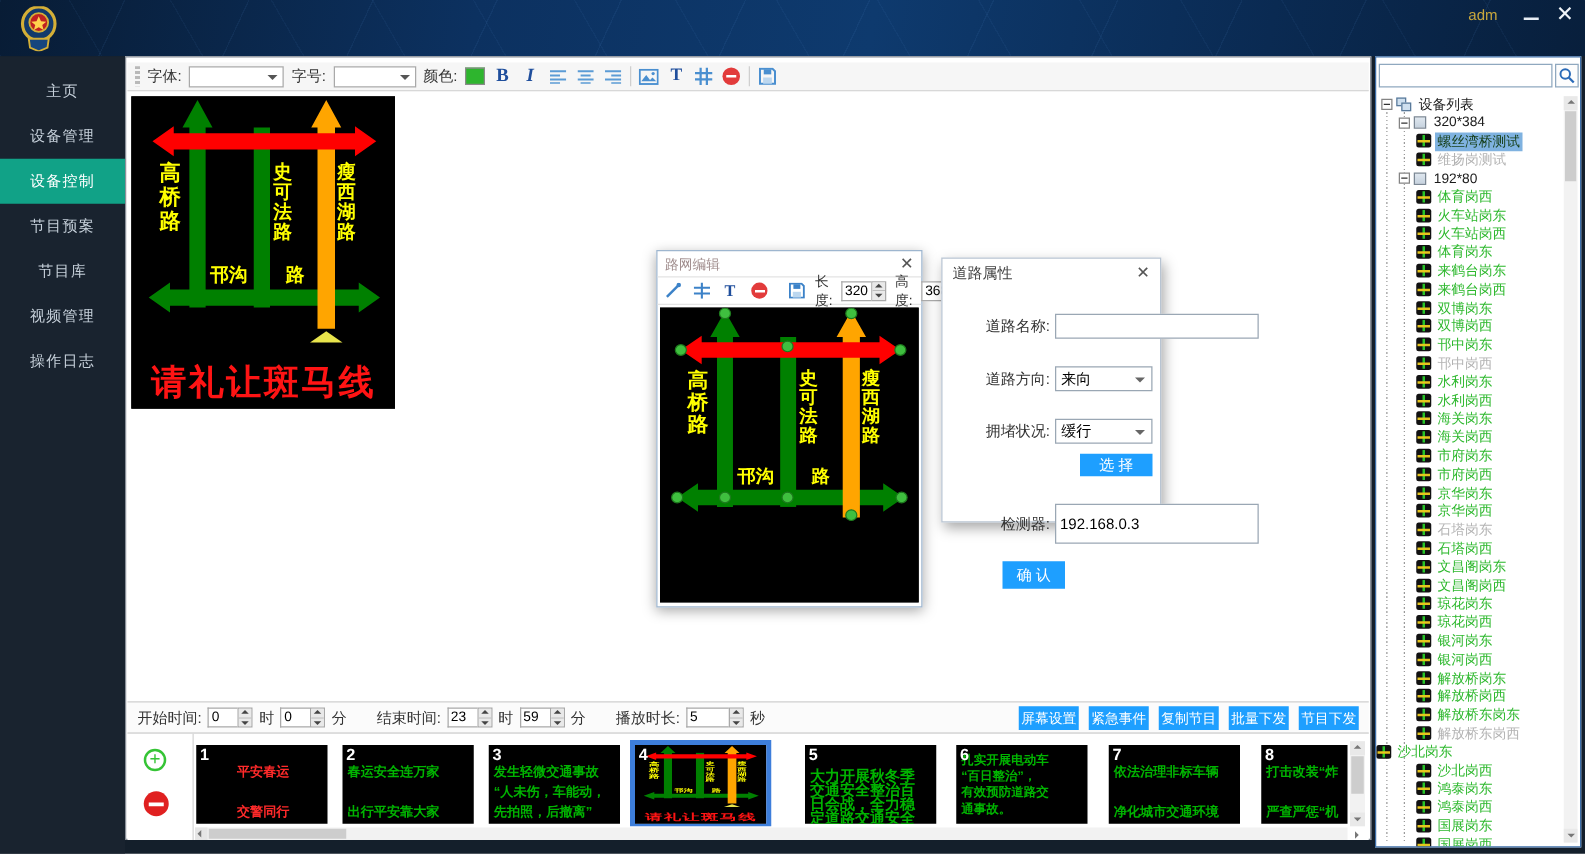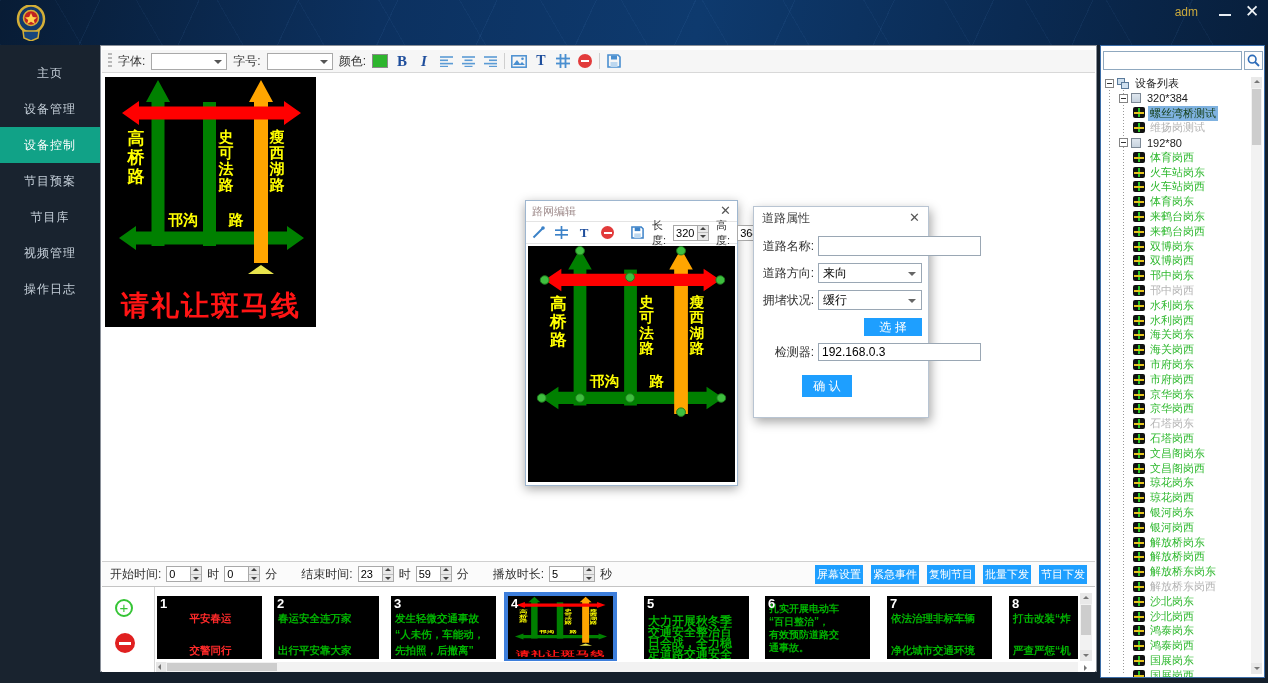--- a/index.html
+++ b/index.html
@@ -60,21 +60,21 @@
   .spin-arrows i { flex:1; background:#e9e9e9; position:relative; display:block; }
   .spin-arrows i:first-child { border-bottom:1px solid #bdbdbd; }
   .spin-arrows i::before { content:""; position:absolute; left:2px; border:3px solid transparent; }
   .spin-arrows i.up::before   { top:1px; border-bottom-color:#444; border-top-width:0; }
   .spin-arrows i.down::before { top:2px; border-top-color:#444; border-bottom-width:0; }
   .edit-preview { position:absolute; left:2px; top:45px; width:207px; height:236px; background:#000; }
 
   
   .props-dialog { position:absolute; left:652px; top:160px; width:176px; height:212px; background:#fff; border:1px solid #b8c4d2; box-shadow:2px 4px 10px rgba(0,0,0,.35); font-size:12px; }
   .pd-title { height:22px; display:flex; align-items:center; padding:0 8px; color:#444; font-size:12px; }
-  .pd-row { display:flex; align-items:center; margin:7px 6px 0 0; }
+  .pd-row { display:flex; align-items:center; margin:22px 6px 0 0;padding-left:26px; }
   .pd-label { width:60px; text-align:right; color:#333; margin-right:4px; flex:none; font-size:12px; }
   .pd-input { flex:1; height:20px; border:1px solid #9aa7b4; font-size:12px; padding:0 3px; font-family:inherit; }
   .pd-select { flex:1; height:20px; border:1px solid #9aa7b4; position:relative; display:flex; align-items:center; padding:0 4px; background:#fff; }
   .pd-select::after { content:""; position:absolute; right:5px; top:8px; border:4px solid transparent; border-top-color:#666; }
   .btn-blue { background:#1e9fff; color:#fff; border:none; font-size:12px; font-family:inherit; cursor:pointer; }
   .pd-select-btn { display:block; margin:8px 6px 0 auto; width:58px; height:18px; }
   .pd-confirm { display:block; margin:14px auto 0 48px; width:50px; height:22px; }
 
   
   .timebar { position:absolute; left:1px; top:515px; width:993px; height:26px; border-top:1px solid #d0d0d0; border-bottom:1px solid #c4c4c4; background:#fbfbfb; display:flex; align-items:center; gap:5px; padding:0 8px; }
@@ -358,21 +358,21 @@
     </div>
     <div class="pd-row">
       <span class="pd-label">拥堵状况:</span>
       <span class="pd-select">
           <span>缓行</span>
         </span>
     </div>
     <button class="btn-blue pd-select-btn">选 择</button>
     <div class="pd-row">
       <span class="pd-label">检测器:</span>
-      <input class="pd-input" style="height: 18px;" value="192.168.0.3">
+      <input class="pd-input" style="height: 32px;" value="192.168.0.3">
     </div>
     <button class="btn-blue pd-confirm">确 认</button>
   </div>
 
   <div class="timebar">
     <span class="tb-label">开始时间:</span>
     <span class="spin">
         <input value="0" style="">
         <span class="spin-arrows">
           <i class="up"></i>
@@ -689,21 +689,21 @@
         <span class="tree-label t-online">解放桥岗西</span>
       </div>
       <div class="tree-row" style="padding-left: 32px; align-items: center;">
         <span class="dev-icon"></span>
         <span class="tree-label t-online">解放桥东岗东</span>
       </div>
       <div class="tree-row" style="padding-left: 32px;">
         <span class="dev-icon"></span>
         <span class="tree-label t-offline">解放桥东岗西</span>
       </div>
-      <div class="tree-row" style="padding-left: 32px; align-items: center;">
+      <div class="tree-row" style=" align-items: center;">
         <span class="dev-icon"></span>
         <span class="tree-label t-online">沙北岗东</span>
       </div>
       <div class="tree-row" style="padding-left: 32px;">
         <span class="dev-icon"></span>
         <span class="tree-label t-online">沙北岗西</span>
       </div>
       <div class="tree-row" style="padding-left: 32px;">
         <span class="dev-icon"></span>
         <span class="tree-label t-online">鸿泰岗东</span>

